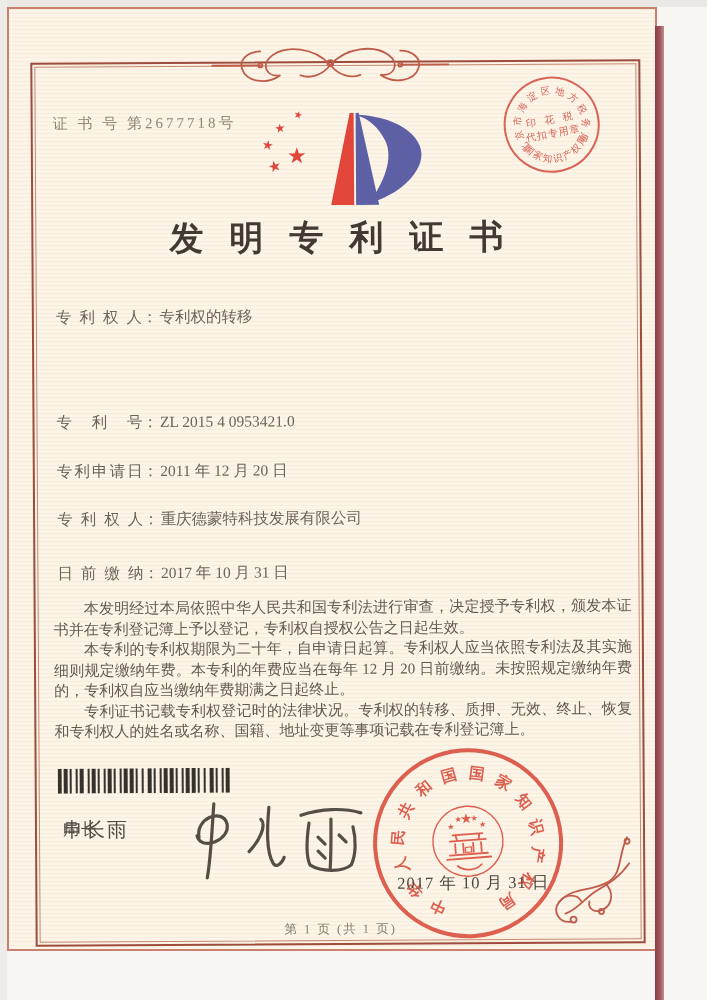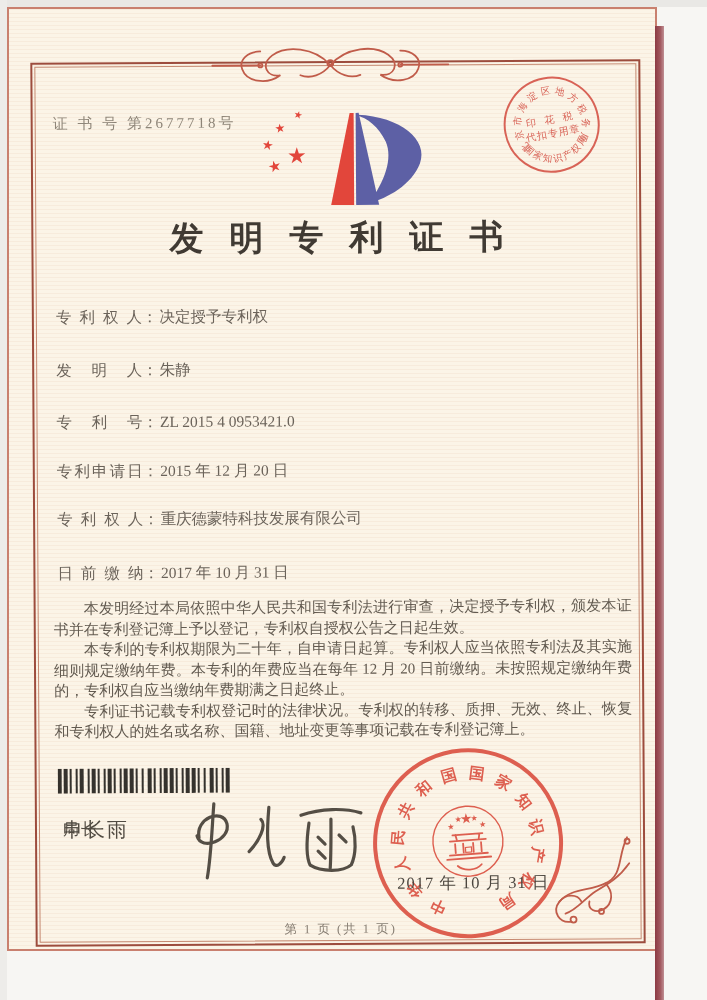--- a/index.html
+++ b/index.html
@@ -140,30 +140,27 @@
             <i style="transform: rotate(214.667deg) translateY(-34px) rotate(180deg);">家</i>
             <i style="transform: rotate(232deg) translateY(-34px) rotate(180deg);">国</i>
           </div>
         <div class="c1">印 花 税</div>
         <div class="c2">代扣专用章</div>
       </div>
 
       <div class="title">发明专利证书</div>
 
       <div class="field" style="top:243px;">
-        <span class="f-label">专利权人</span><span class="f-colon">：</span><span>决定授予专利权</span>
-      </div>
-      <div class="field" style="top:296px;">
-        <span class="f-label">发明人</span><span class="f-colon">：</span><span>朱静</span>
+        <span class="f-label">专利权人</span><span class="f-colon">：</span><span>专利权的转移</span>
       </div>
       <div class="field" style="top:348px;">
         <span class="f-label">专利号</span><span class="f-colon">：</span><span>ZL 2015 4 0953421.0</span>
       </div>
       <div class="field" style="top:397px;">
-        <span class="f-label">专利申请日</span><span class="f-colon">：</span><span>2015 年 12 月 20 日</span>
+        <span class="f-label">专利申请日</span><span class="f-colon">：</span><span>2011 年 12 月 20 日</span>
       </div>
       <div class="field" style="top:445px;">
         <span class="f-label">专利权人</span><span class="f-colon">：</span><span>重庆德蒙特科技发展有限公司</span>
       </div>
       <div class="field" style="top:499px;">
         <span class="f-label">日前缴纳</span><span class="f-colon">：</span><span>2017 年 10 月 31 日</span>
       </div>
 
       <div class="paras">
         <p>本发明经过本局依照中华人民共和国专利法进行审查，决定授予专利权，颁发本证书并在专利登记簿上予以登记，专利权自授权公告之日起生效。</p>

